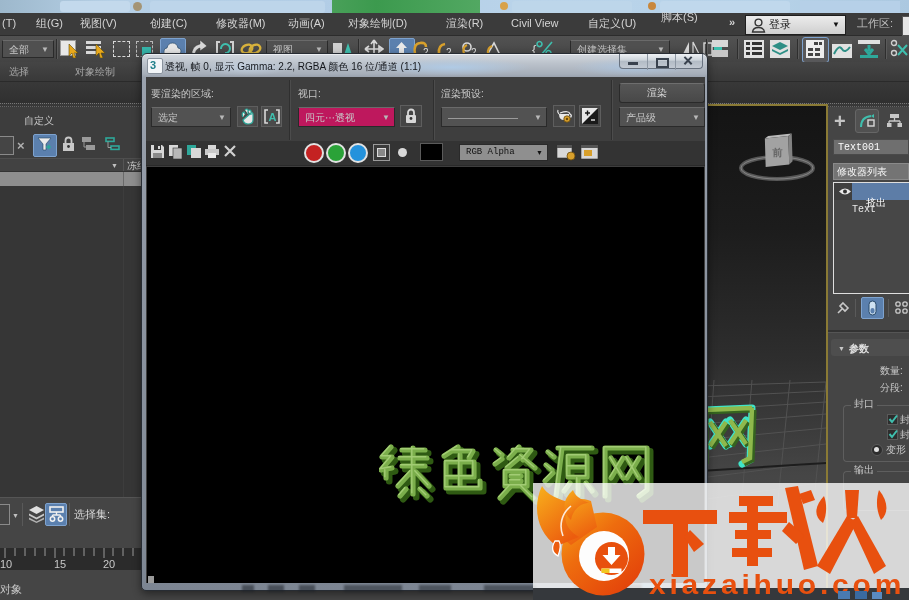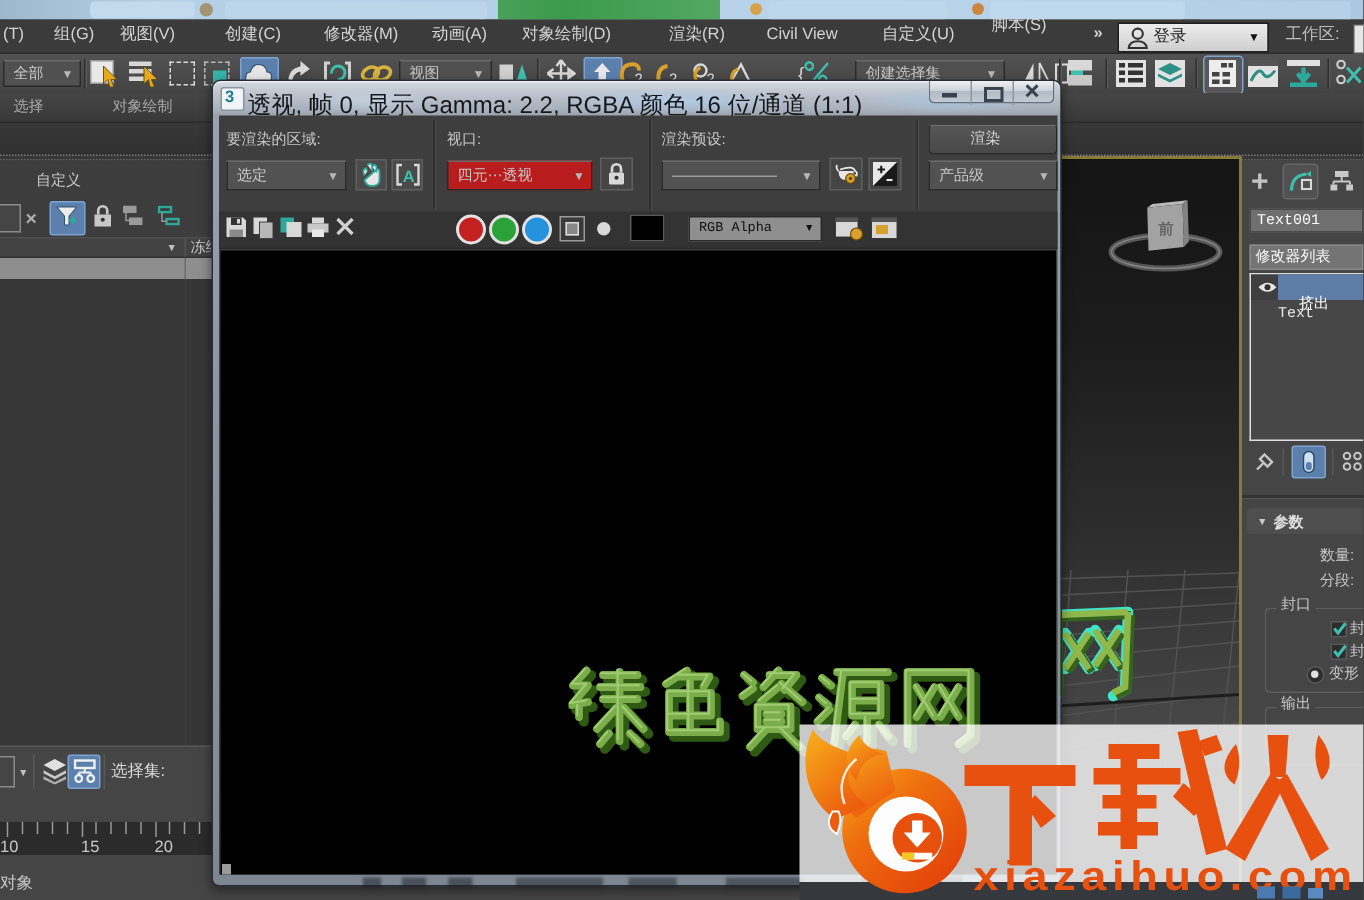--- a/index.html
+++ b/index.html
@@ -428,21 +428,21 @@
 <div id="cp"></div>
 
 <div class="a" style="left:141px;top:53px;width:567px;height:538px;border:1px solid #272c33;border-radius:6px 6px 5px 5px;box-sizing:border-box;background:linear-gradient(#d4d9df,#bcc3cc 9px,#a6aeb9 20px,#9aa2ae 23px,#8d95a1 40%,#828b97 90%,#7c8592);box-shadow:0 3px 8px rgba(0,0,0,.45), inset 0 1px 0 rgba(255,255,255,.55)">
 
   <div class="a" style="left:230px;top:0;width:160px;height:22px;background:radial-gradient(ellipse closest-side at 50% 60%,rgba(175,205,235,.85),rgba(175,205,235,0));"></div>
   <div class="a" style="left:430px;top:0;width:120px;height:22px;background:radial-gradient(ellipse closest-side at 50% 60%,rgba(170,200,232,.7),rgba(170,200,232,0));"></div>
   <div class="a" style="left:60px;top:0;width:90px;height:22px;background:radial-gradient(ellipse closest-side at 50% 60%,rgba(205,225,245,.55),rgba(205,225,245,0));"></div>
 
   <div class="a" style="left:5px;top:4px;width:14px;height:14px;background:#f2f5f8;border:1px solid #8a939e;border-radius:2px"></div>
   <div class="a" style="left:8px;top:6px;color:#1e7f8a;font-size:11px;font-weight:bold;line-height:1">3</div>
-  <div class="a" style="left:23px;top:6px;color:#15181d;font-size:16px;white-space:nowrap">透视, 帧 0, 显示 Gamma: 2.2, RGBA 颜色 16 位/通道 (1:1)</div>
+  <div class="a" style="left:23px;top:6px;color:#15181d;font-size:10px;white-space:nowrap">透视, 帧 0, 显示 Gamma: 2.2, RGBA 颜色 16 位/通道 (1:1)</div>
 
   <div class="a" style="left:477px;top:0;width:84px;height:15px;background:linear-gradient(#eef1f4,#ccd3da 45%,#b2bbc5 50%,#c2c9d2);border:1px solid #68727f;border-top:none;border-radius:0 0 4px 4px;box-sizing:border-box">
     <div class="a" style="left:27px;top:0;width:1px;height:16px;background:#8d97a3"></div>
     <div class="a" style="left:55px;top:0;width:1px;height:16px;background:#8d97a3"></div>
     <div class="a" style="left:8px;top:8px;width:10px;height:3px;background:#39424e"></div>
     <div class="a" style="left:36px;top:4px;width:9px;height:6px;border:2px solid #39424e"></div>
     <svg class="a" style="left:63px;top:2px" width="11" height="10" viewBox="0 0 12 11">
         <path d="M1.5 1 L9.5 9 M9.5 1 L1.5 9" stroke="#39424e" stroke-width="2.2"></path>
       </svg>
   </div>
@@ -457,21 +457,21 @@
     <div class="a" style="left:91px;top:29px;width:21px;height:21px;background:#4a4a4a;border:1px solid #5e5e5e;box-sizing:border-box"></div>
     <svg class="a" style="left:94px;top:31px" width="16" height="17" viewBox="0 0 16 17">
         <path d="M3 9 Q1 5 4 4 L5 6 M5 2 Q7 0 8 2 L8 6 M8 3 Q10 1 11 3 L11 7 M11 5 Q13 4 13 7 L13 12 Q13 16 8 16 Q4 16 3 12 Z" fill="#e8e8e8" stroke="#2ea89a" stroke-width="1.2"></path>
       </svg>
     <div class="a" style="left:115px;top:29px;width:21px;height:21px;background:#4a4a4a;border:1px solid #5e5e5e;box-sizing:border-box"></div>
     <svg class="a" style="left:118px;top:31px" width="16" height="17" viewBox="0 0 16 17">
         <path d="M4 2 L1 2 L1 15 L4 15 M12 2 L15 2 L15 15 L12 15" stroke="#d8d8d8" stroke-width="1.6" fill="none"></path>
         <text x="4.5" y="13" font-size="11" font-weight="bold" fill="#3fbfae" font-family="Liberation Sans">A</text>
       </svg>
     <div class="a" style="left:143px;top:3px;width:1px;height:60px;background:#2f2f2f;border-right:1px solid #4c4c4c"></div>
-    <div class="dd" style="left:152px;top:30px;width:97px;height:20px;line-height:20px;background:#b91c1c">四元⋯透视<span class="ar" style="line-height:20px">▼</span></div>
+    <div class="dd" style="left:152px;top:30px;width:97px;height:20px;line-height:20px;background:#be185d">四元⋯透视<span class="ar" style="line-height:20px">▼</span></div>
     <div class="a" style="left:254px;top:28px;width:22px;height:22px;background:#454545;border:1px solid #5e5e5e;box-sizing:border-box"></div>
     <svg class="a" style="left:259px;top:31px" width="12" height="16" viewBox="0 0 12 16">
         <rect x="1" y="7" width="10" height="8" rx="1" fill="#d8d8d8"></rect>
         <path d="M3 7 L3 4.5 A3 3 0 0 1 9 4.5 L9 7" fill="none" stroke="#d8d8d8" stroke-width="1.8"></path>
         <circle cx="6" cy="10.5" r="1.4" fill="#333"></circle>
       </svg>
     <div class="a" style="left:287px;top:3px;width:1px;height:60px;background:#2f2f2f;border-right:1px solid #4c4c4c"></div>
     <div class="dd" style="left:295px;top:30px;width:106px;height:20px;line-height:20px;background:#525252"><span style="display:inline-block;width:70px;height:1px;background:#9a9a9a;vertical-align:middle"></span><span class="ar" style="line-height:20px">▼</span></div>
     <div class="a" style="left:407px;top:28px;width:22px;height:22px;background:#454545;border:1px solid #5e5e5e;box-sizing:border-box"></div>
     <svg class="a" style="left:409px;top:31px" width="18" height="16" viewBox="0 0 18 16">

